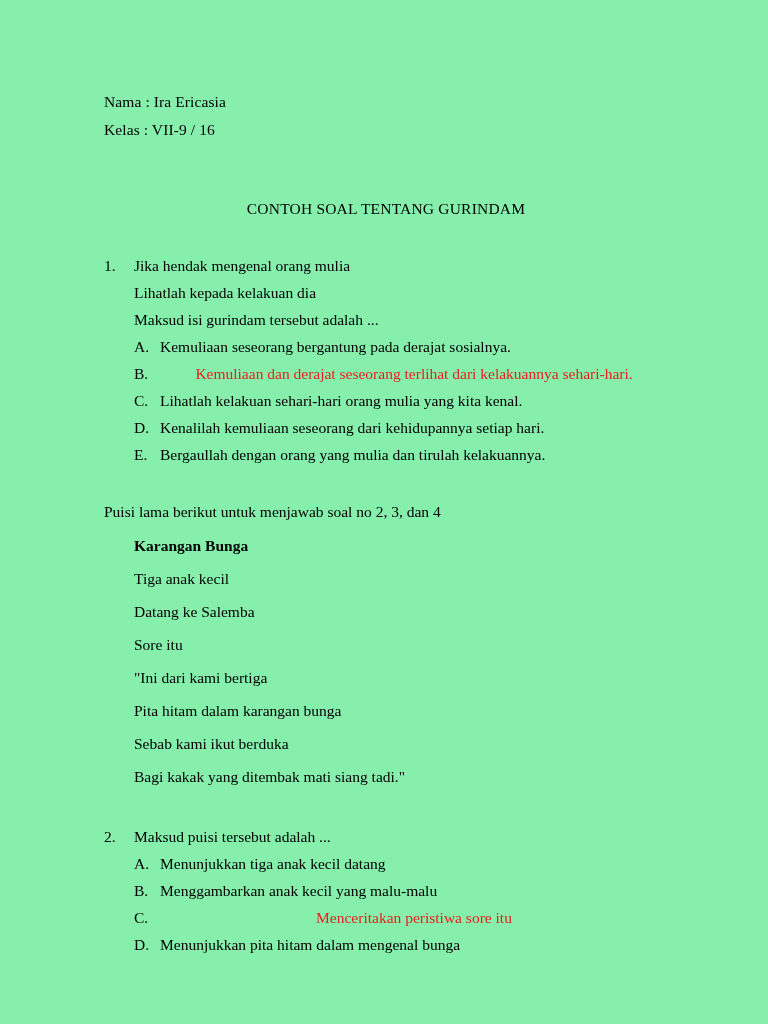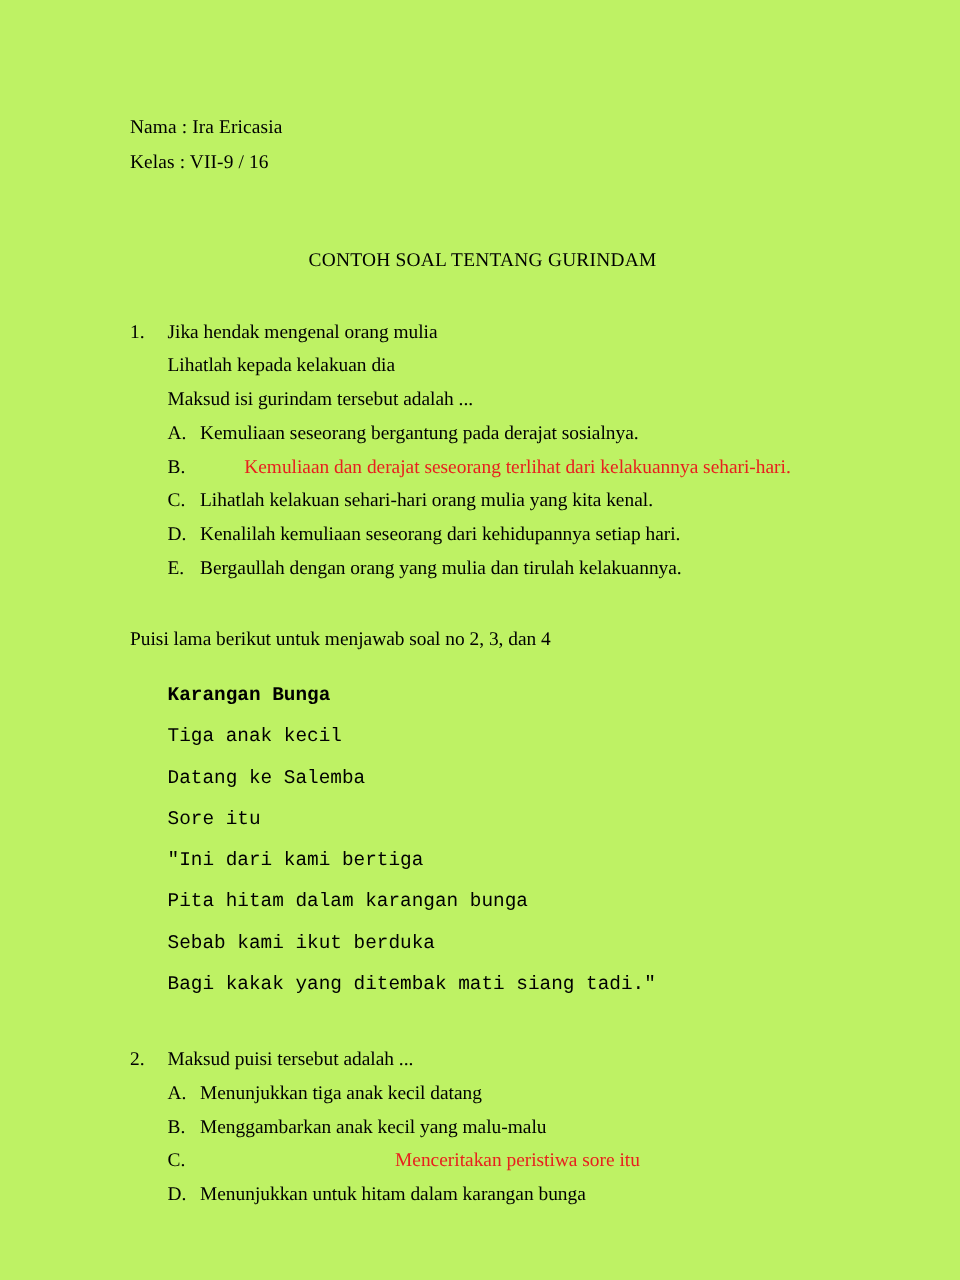--- a/index.html
+++ b/index.html
@@ -11,21 +11,21 @@
     width: 768px;
     height: 1024px;
     font-family: "Liberation Serif", serif;
     color: #000000;
     overflow: hidden;
   }
   .page {
     position: relative;
     width: 768px;
     height: 1024px;
-    background: #bef264;
+    background: #86efac;
     box-sizing: border-box;
     padding: 88px 100px 40px 104px;
   }
   .header-line {
     font-size: 15.5px;
     line-height: 28px;
     letter-spacing: 0.1px;
   }
   .doc-title {
     text-align: center;
@@ -73,22 +73,21 @@
     color: #e8201e;
     text-align: center;
   }
   .intro-line {
     font-size: 15.5px;
     line-height: 27px;
     margin-top: 30px;
   }
   .poem {
     margin-left: 30px;
-    margin-top: 15px;
-    font-family: Liberation Mono, monospace;
+    margin-top: 4px;
   }
   .poem-title {
     font-weight: bold;
     font-size: 15.5px;
     line-height: 33px;
   }
   .poem-line {
     font-size: 15.5px;
     line-height: 33px;
   }
@@ -161,17 +160,17 @@
     <div class="opt-row">
       <span class="opt-letter">B.</span>
       <span class="opt-text">Menggambarkan anak kecil yang malu-malu</span>
     </div>
     <div class="opt-row">
       <span class="opt-letter">C.</span>
       <span class="opt-text answer">Menceritakan peristiwa sore itu</span>
     </div>
     <div class="opt-row">
       <span class="opt-letter">D.</span>
-      <span class="opt-text">Menunjukkan untuk hitam dalam karangan bunga</span>
+      <span class="opt-text">Menunjukkan pita hitam dalam mengenal bunga</span>
     </div>
   </div>
 
 </div>
 
 </body></html>

